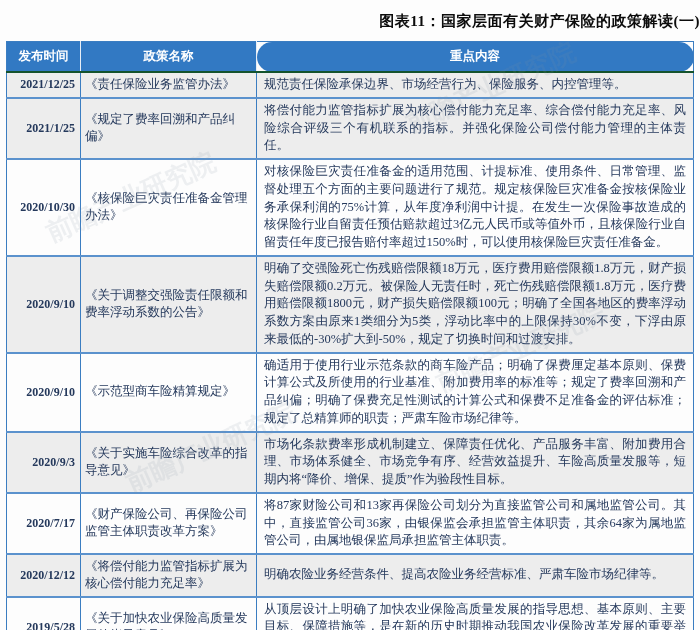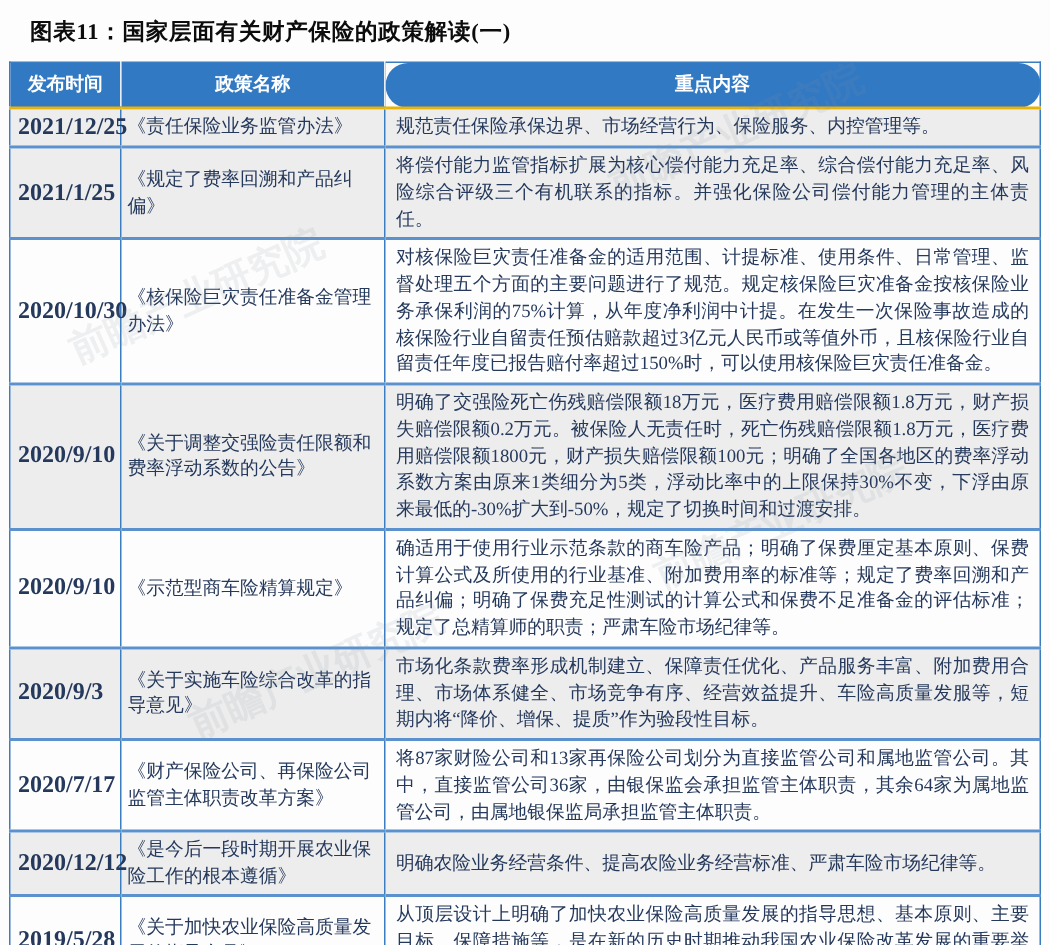--- a/index.html
+++ b/index.html
@@ -8,48 +8,47 @@
     --sep:#5b92cd;
     --row-alt:#ededed;
     --ink:#25395c;
   }
   html,body{margin:0;padding:0;}
   body{
     width:700px;height:630px;overflow:hidden;background:#fdfdfd;position:relative;
     font-family:"Liberation Serif","DejaVu Serif",serif;
   }
   .page-title{
-    text-align:left;font-weight:bold;font-size:15px;color:#0c0c0c;
+    text-align:right;font-weight:bold;font-size:15px;color:#0c0c0c;
     padding-top:12px;letter-spacing:.5px;
     font-family:"Liberation Serif","DejaVu Serif",serif;
-    margin-left:20px;
   }
   table.policy-table{
     width:688px;margin:10px 6px 0 6px;border-collapse:collapse;table-layout:fixed;
     border:1px solid var(--border);
   }
   col.c-date{width:74px;}
   col.c-policy{width:176px;}
   col.c-content{width:auto;}
   thead th{
     background:var(--header-bg);color:#ffffff;font-weight:bold;font-size:12.5px;
-    padding:6px 2px;border-right:1px solid #e8eef6;border-bottom:2px solid #eab308;
+    padding:6px 2px;border-right:1px solid #e8eef6;border-bottom:2px solid #14532d;
     font-family:"Liberation Serif","DejaVu Serif",serif;
   }
   thead th:last-child{border-right:none;border-radius:15px;}
   tbody td{
     border-left:1px solid var(--border);
     border-right:1px solid var(--border);
     border-top:2px solid var(--sep);
     color:var(--ink);vertical-align:middle;background-clip:padding-box;
   }
   tbody tr:first-child td{border-top:none;}
   tbody tr.shaded td{background-color:var(--row-alt);}
   td.cell-date{
-    text-align:left;font-weight:bold;font-size:16px;padding:3px 5px;white-space:nowrap;
+    text-align:right;font-weight:bold;font-size:12px;padding:3px 5px;white-space:nowrap;
   }
   td.cell-policy{
     font-size:12.5px;line-height:1.38;padding:3px 4px;text-align:left;
   }
   td.cell-content{
     font-size:12.5px;line-height:1.42;padding:3px 7px;text-align:justify;margin-top:22px;
   }
   .watermark{
     position:absolute;pointer-events:none;user-select:none;
     color:rgba(130,145,160,.13);font-size:26px;font-weight:bold;white-space:nowrap;
@@ -114,21 +113,21 @@
         <td class="cell-policy">《关于实施车险综合改革的指导意见》</td>
         <td class="cell-content">市场化条款费率形成机制建立、保障责任优化、产品服务丰富、附加费用合理、市场体系健全、市场竞争有序、经营效益提升、车险高质量发服等，短期内将“降价、增保、提质”作为验段性目标。</td>
       </tr>
       <tr>
         <td class="cell-date">2020/7/17</td>
         <td class="cell-policy">《财产保险公司、再保险公司监管主体职责改革方案》</td>
         <td class="cell-content">将87家财险公司和13家再保险公司划分为直接监管公司和属地监管公司。其中，直接监管公司36家，由银保监会承担监管主体职责，其余64家为属地监管公司，由属地银保监局承担监管主体职责。</td>
       </tr>
       <tr class="shaded">
         <td class="cell-date">2020/12/12</td>
-        <td class="cell-policy">《是今后一段时期开展农业保险工作的根本遵循》</td>
+        <td class="cell-policy">《将偿付能力监管指标扩展为核心偿付能力充足率》</td>
         <td class="cell-content">明确农险业务经营条件、提高农险业务经营标准、严肃车险市场纪律等。</td>
       </tr>
       <tr>
         <td class="cell-date">2019/5/28</td>
         <td class="cell-policy">《关于加快农业保险高质量发展的指导意见》</td>
         <td class="cell-content">从顶层设计上明确了加快农业保险高质量发展的指导思想、基本原则、主要目标、保障措施等，是在新的历史时期推动我国农业保险改革发展的重要举措，是今后一段时期开展农业保险工作的根本遵循。</td>
       </tr>
     </tbody>
 </table>
 

